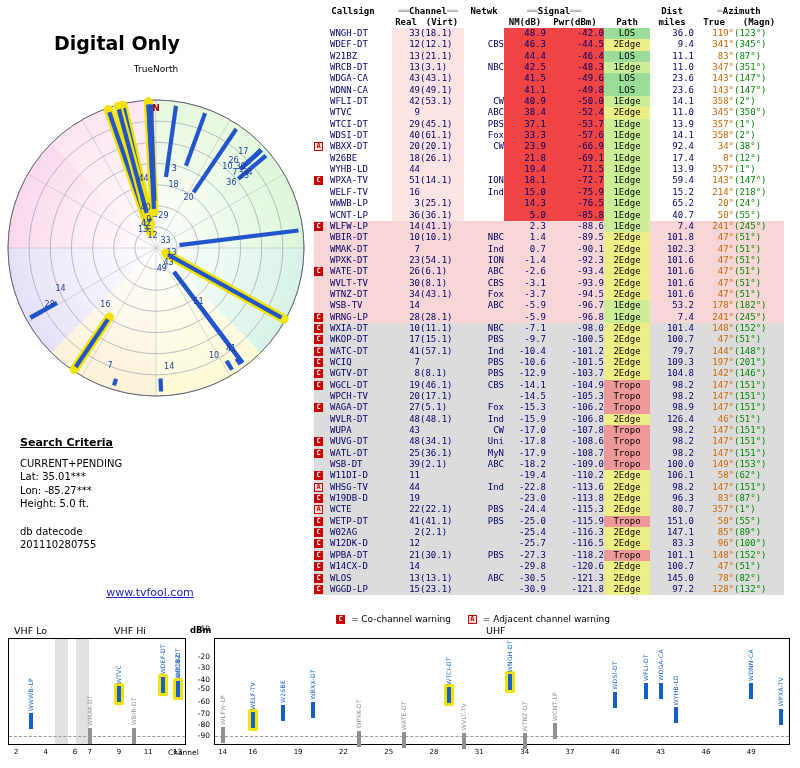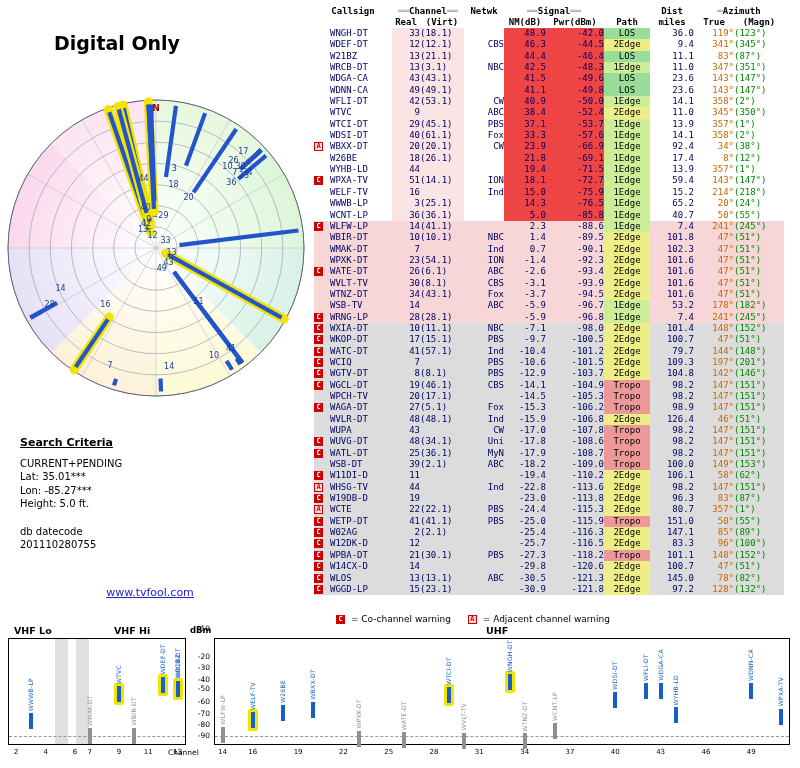--- a/index.html
+++ b/index.html
@@ -35,21 +35,21 @@
   tr.s1 td{background:#f6d6d6}
   tr.s2 td{background:#dcdcdc}
   .wm{display:inline-block;width:9px;height:9px;font:bold 7px "DejaVu Sans Mono",monospace;
       line-height:9px;text-align:center;vertical-align:middle}
   .wc{background:#cc0000;color:#fff}
   .wa{background:#ffdddd;color:#cc0000;box-shadow:inset 0 0 0 1px #cc0000}
   
   #chart-area{position:absolute;left:0;top:612px;width:800px;height:156px}
   #legend{position:absolute;left:336px;top:2px;font-size:9px;white-space:nowrap}
   #legend .wm{margin:0 3px 0 14px}
-  .bandlab{position:absolute;font-weight:bold;font-size:9.5px}
+  .bandlab{position:absolute;font-weight:normal;font-size:9.5px}
   .panel{position:absolute;top:26px;height:105px;border:1px solid #000;background:#fff}
   #chart-left{left:8px;width:176px}
   #chart-right{left:214px;width:574px}
   .dash{position:absolute;left:0;width:100%;border-top:1px dashed #999;height:0}
   .band{position:absolute;top:0;height:105px;background:#cfcfcf;opacity:.65}
   .bar{position:absolute;width:4px;height:16px}
   .hlbar{position:absolute;width:10px;height:22px;border-radius:2px}
   .vlab{position:absolute;writing-mode:vertical-rl;transform:rotate(180deg);
         font-family:"DejaVu Sans",sans-serif;font-size:6px;letter-spacing:.3px;white-space:nowrap}
   .tick{position:absolute;top:136px;width:14px;text-align:center;font-size:7px}
@@ -57,20 +57,21 @@
   #channel-lab{position:absolute;left:168px;top:136px;width:44px;font-size:7.5px}
   #dbm-lab{position:absolute;left:190px;top:13px;font-size:8.5px;font-weight:bold}
 </style>
 </head>
 <body>
 
 <div id="app">
 
   <div id="left-col">
     <div id="page-title">Digital Only</div>
+    <div id="truenorth">TrueNorth</div>
     <svg id="radar-svg" width="312" height="350">
         <path d="M156,178 L156.0,30.0 A148,148 0 0 1 260.7,73.3 Z" fill="#e6f8dc" stroke="none"></path>
         <path d="M156,178 L260.7,73.3 A148,148 0 0 1 304.0,178.0 Z" fill="#dcf6d8" stroke="none"></path>
         <path d="M156,178 L304.0,178.0 A148,148 0 0 1 260.7,282.7 Z" fill="#d8f2e6" stroke="none"></path>
         <path d="M156,178 L260.7,282.7 A148,148 0 0 1 156.0,326.0 Z" fill="#fdfad6" stroke="none"></path>
         <path d="M156,178 L156.0,326.0 A148,148 0 0 1 51.3,282.7 Z" fill="#fdf2d8" stroke="none"></path>
         <path d="M156,178 L51.3,282.7 A148,148 0 0 1 8.0,178.0 Z" fill="#e6e0f6" stroke="none"></path>
         <path d="M156,178 L8.0,178.0 A148,148 0 0 1 51.3,73.3 Z" fill="#fbd8ec" stroke="none"></path>
         <path d="M156,178 L51.3,73.3 A148,148 0 0 1 156.0,30.0 Z" fill="#fce4f0" stroke="none"></path>
         <defs>

